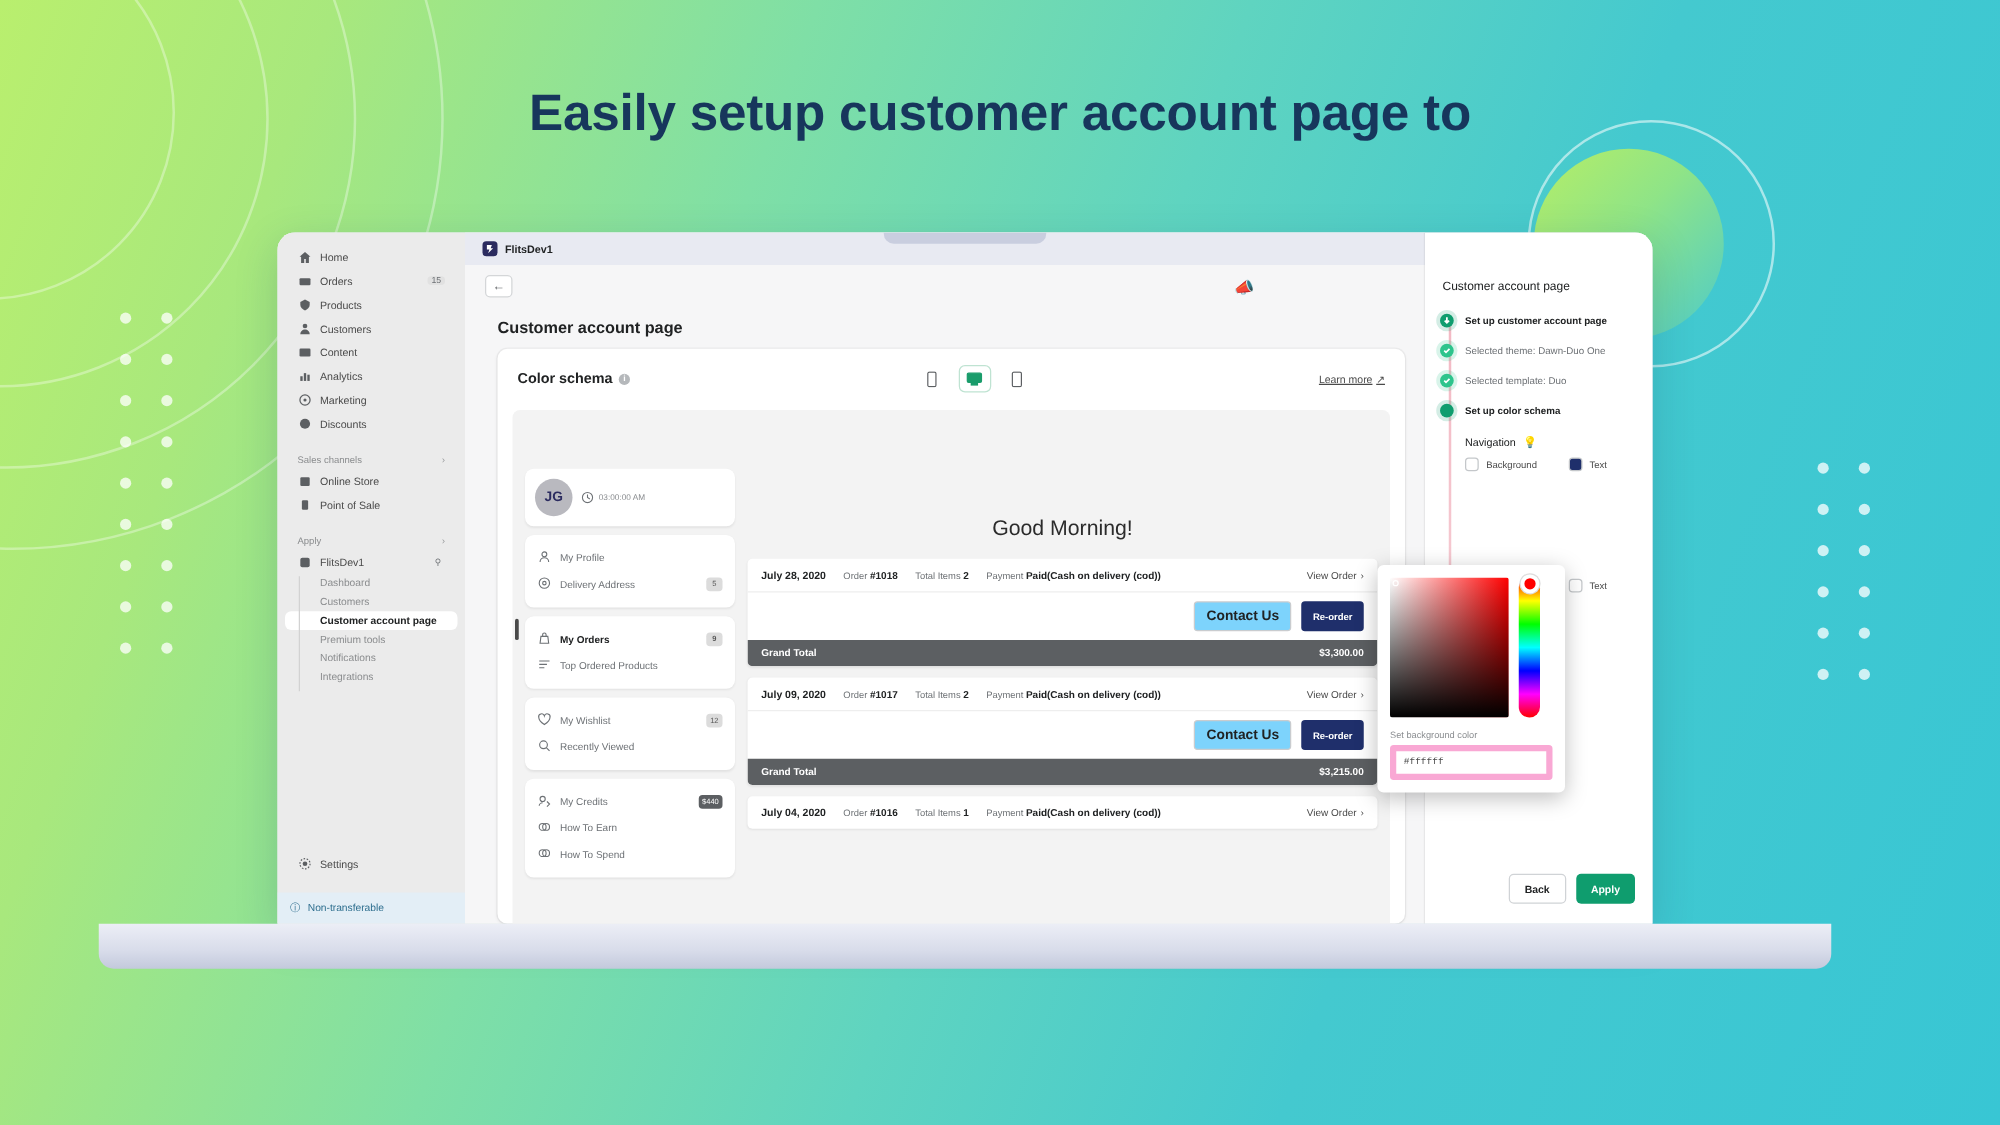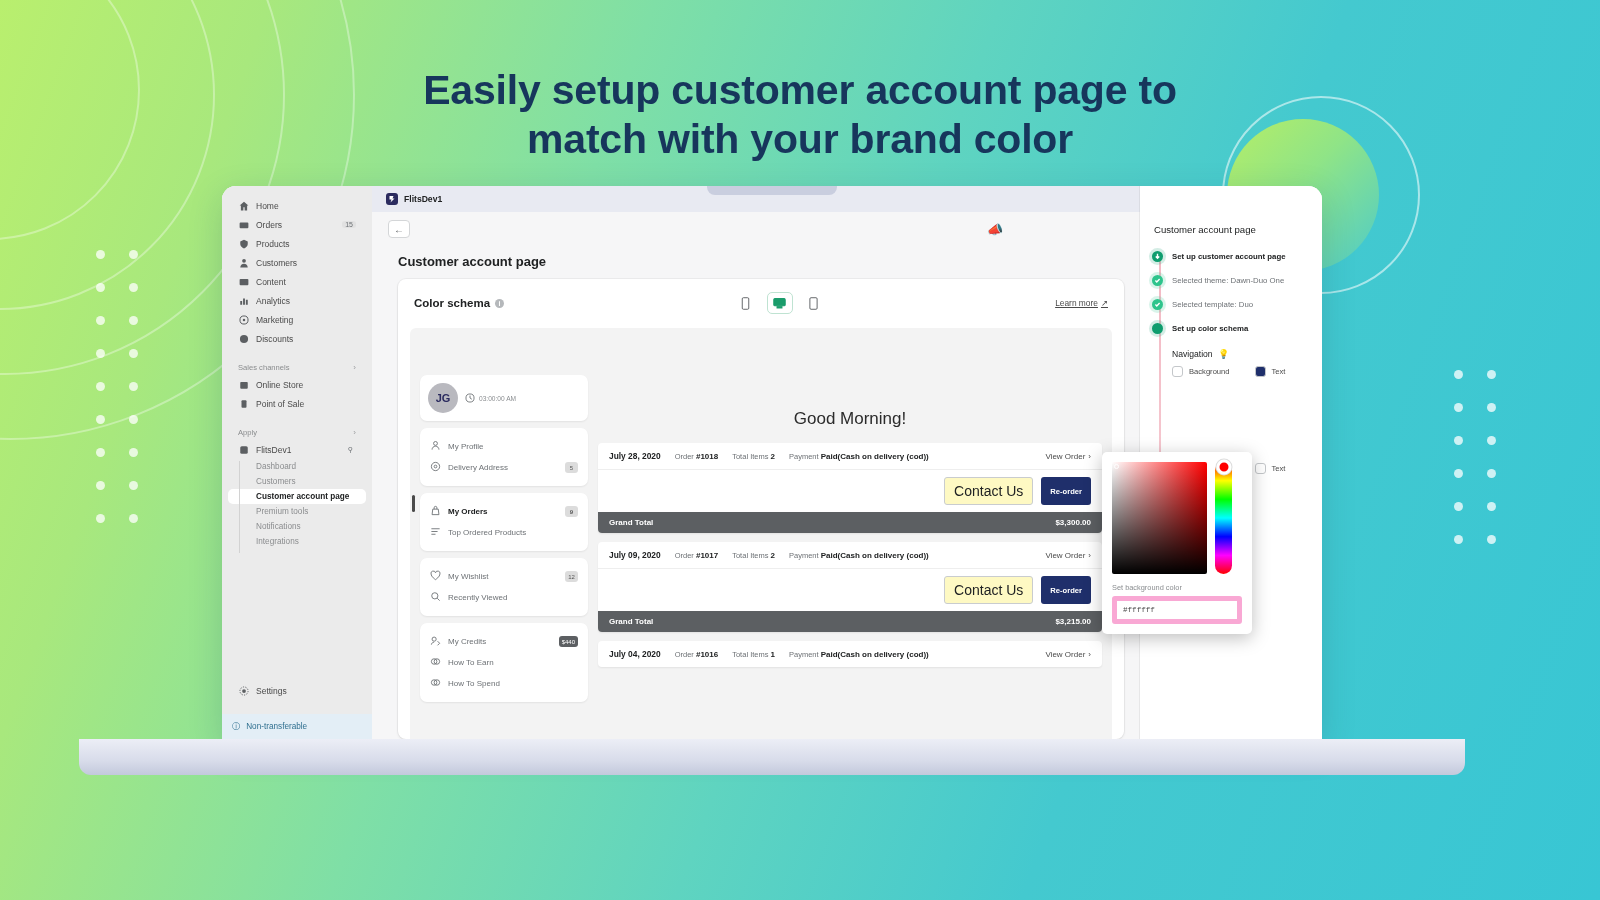--- a/index.html
+++ b/index.html
@@ -121,22 +121,22 @@
   .acc-group .active-bar { position: absolute; left: -8px; top: 2px; width: 3px; height: 17px; background: #4a4a4a; border-radius: 2px; }
 
   .acc-main { flex: 1; min-width: 0; display: flex; flex-direction: column; }
   .greeting { text-align: center; font-size: 17px; color: #2b2b2b; padding: 8px 0 14px; }
   .order { background: #fff; border-radius: 4px; margin-bottom: 9px; box-shadow: 0 1px 2px rgba(0,0,0,.07); overflow: hidden; }
   .order-top { display: flex; align-items: center; gap: 14px; padding: 8px 11px; font-size: 7.5px; color: #6d7175; border-bottom: 1px solid #eee; }
   .order-top b { color: #202223; font-size: 8px; }
   .order-top .date { color: #202223; font-weight: bold; font-size: 8.4px; }
   .order-top .viewlink { margin-left: auto; color: #4a4a4a; display: flex; align-items: center; gap: 3px; font-size: 8px; }
   .order-actions { display: flex; justify-content: flex-end; gap: 8px; padding: 7px 11px; }
-  .btn-outline { border: 1px solid #c9cccf; background: #fef9c3; border-radius: 3px; font-size: 14px;
-                 color: #202223; padding: 5px 9px; font-weight: normal; }
+  .btn-outline { border: 1px solid #c9cccf; background: #7dd3fc; border-radius: 3px; font-size: 11px;
+                 color: #202223; padding: 5px 9px; font-weight: bold; }
   .btn-primary { border: none; border-radius: 3px; font-size: 7.6px; color: #fff; padding: 5px 9px; font-weight: bold; }
   .grand { display: flex; justify-content: space-between; align-items: center; padding: 6px 11px;
            font-size: 8px; color: #fff; font-weight: bold; }
 
   
   .rpanel { width: 182px; flex: 0 0 182px; background: #fff; display: flex; flex-direction: column;
             box-shadow: -1px 0 0 rgba(0,0,0,.06); }
   .rpanel-head { font-size: 9.6px; color: #202223; padding: 38px 14px 16px; }
   .steps { padding: 0 12px; position: relative; flex: 1; }
   .steps:before { content: ""; position: absolute; left: 19px; top: 8px; bottom: 110px; width: 2px;
@@ -219,21 +219,20 @@
       <span></span>
       <span></span>
       <span></span>
       <span></span>
       <span></span>
   </div>
 </div>
 
 <div class="headline" style="color: rgb(23, 54, 92);">
   <div>Easily setup customer account page to</div>
-  <div>match with your brand color</div>
 </div>
 
 <div class="laptop">
   <div class="laptop-screen">
 
     <div class="app">
 
       <div class="sidebar">
         <div class="nav-item">
           <span class="ico">
@@ -627,20 +626,24 @@
             <div class="swatch-row" style="margin-top:86px">
               <span class="swatch" style="background:#fff;visibility:hidden"></span>
               <span style="visibility:hidden">Background</span>
               <span class="sp"></span>
               <span class="swatch" style="background:#fff"></span>
               <span>Text</span>
             </div>
           </div>
         </div>
 
+        <div class="rpanel-foot">
+          <button class="foot-btn">Back</button>
+          <button class="foot-btn apply" style="background: rgb(15, 157, 110);">Apply</button>
+        </div>
       </div>
     </div>
 
     <div class="picker">
       <div class="picker-body">
         <div class="sat-box">
           <span class="cursor"></span>
         </div>
         <div class="hue-bar">
           <span class="hue-knob"></span>

